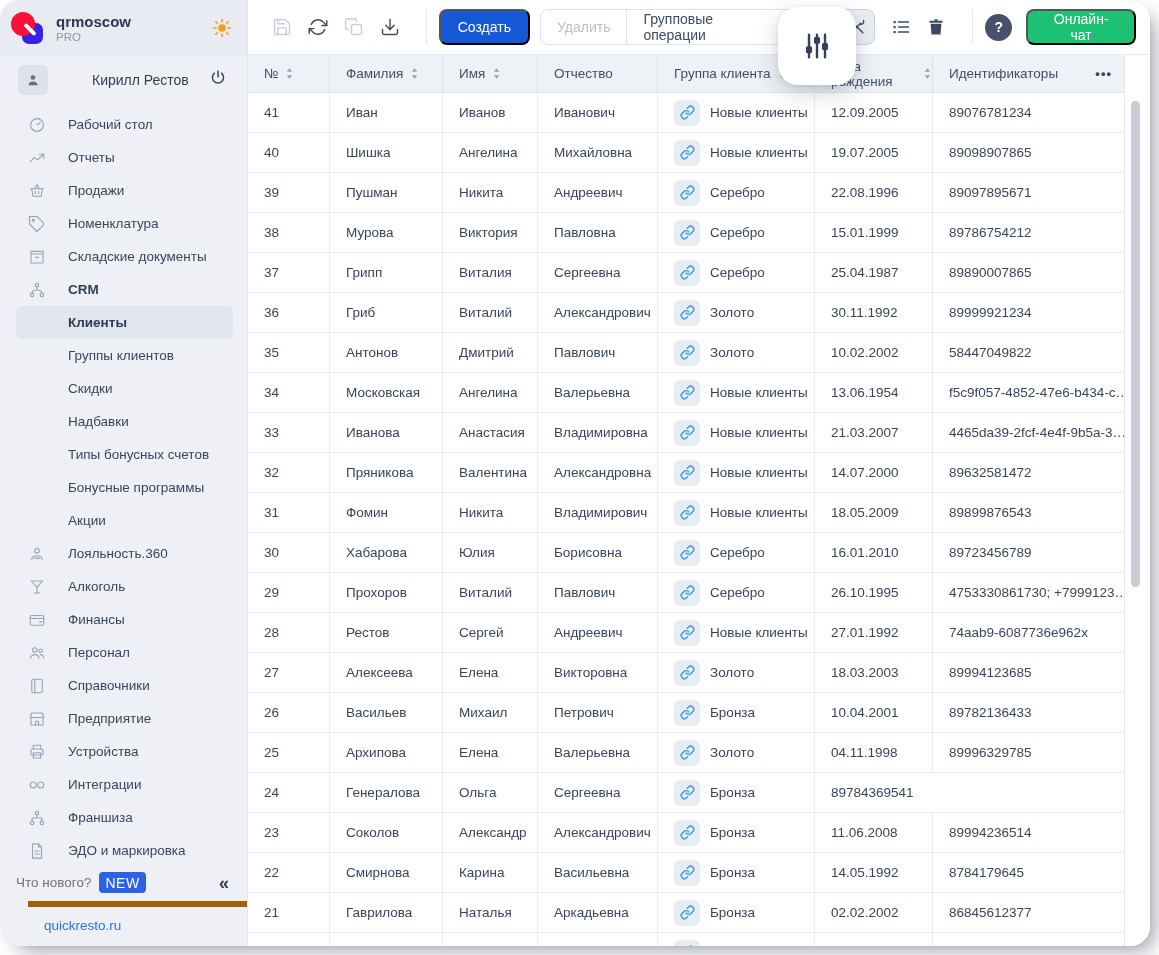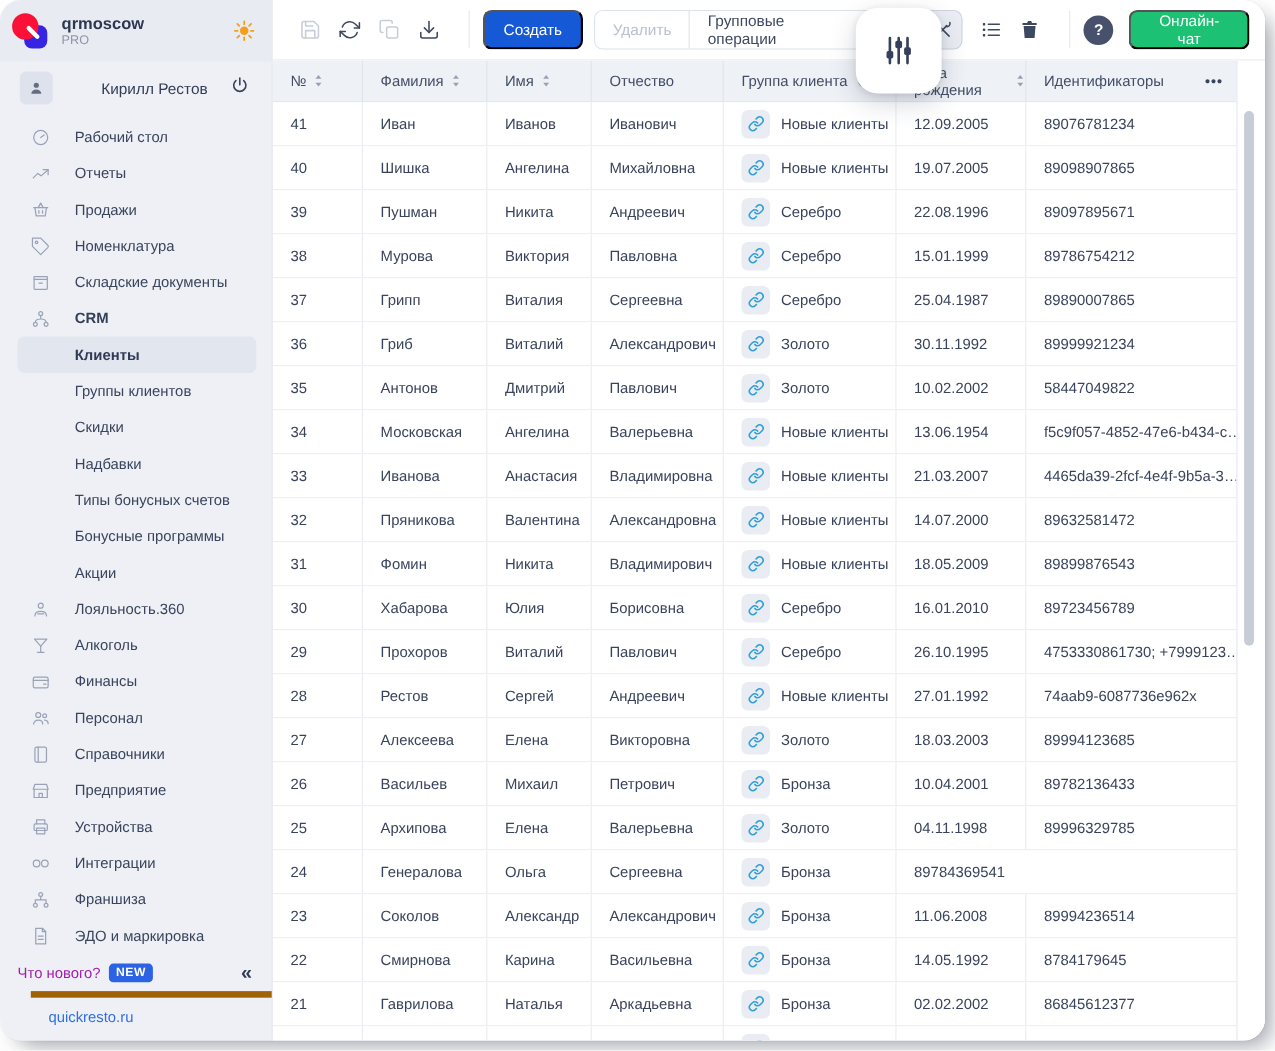--- a/index.html
+++ b/index.html
@@ -35,22 +35,22 @@
     align-items:center; border-radius:6px; cursor:pointer; }
   .nav-item .nicon { position:absolute; left:12px; top:50%; transform:translateY(-50%); width:18px; height:18px; }
   .nav-item .nicon svg { width:18px; height:18px; stroke:#99a3b6; fill:none; stroke-width:1.5;
     stroke-linecap:round; stroke-linejoin:round; }
   .nav-label { font-size:13.5px; color:#3a455c; white-space:nowrap; }
   .nav-item.bold .nav-label { font-weight:700; color:#333e57; }
   .nav-item.selected { background:#e2e6ee; }
   .nav-item.selected .nav-label { font-weight:700; color:#2f3a54; }
   .side-footer { margin-top:auto; }
   .whats-new-row { display:flex; align-items:center; padding:8px 18px 8px 16px; gap:8px; }
-  .whats-new { font-size:13.5px; color:#a21caf; cursor:pointer; }
-  .new-badge { background:var(--badge-blue); color:#fff; font-size:11px; font-weight:700;
+  .whats-new { font-size:13.5px; color:#737373; cursor:pointer; }
+  .new-badge { background:var(--badge-blue); color:#fff; font-size:14px; font-weight:400;
     letter-spacing:.5px; padding:2.5px 6px; border-radius:4px; }
   .collapse { margin-left:auto; font-size:18px; font-weight:700; color:#2f3a54; cursor:pointer; line-height:1; }
   .site-row { border-top:6px solid #a16207; padding:9px 16px 12px;margin-left:28px; }
   .site-link { font-size:13.5px; color:#2f6fe4; text-decoration:none; cursor:pointer; }
 
   
   .main { position:relative; flex:1; display:flex; flex-direction:column; background:#fff; min-width:0; }
   .topbar { height:55px; flex:0 0 55px; display:flex; align-items:center; padding:0 14px 0 22px;
     border-bottom:1px solid #e7eaef; background:#fff; }
   .icon-btn { width:24px; height:24px; display:flex; align-items:center; justify-content:center;

